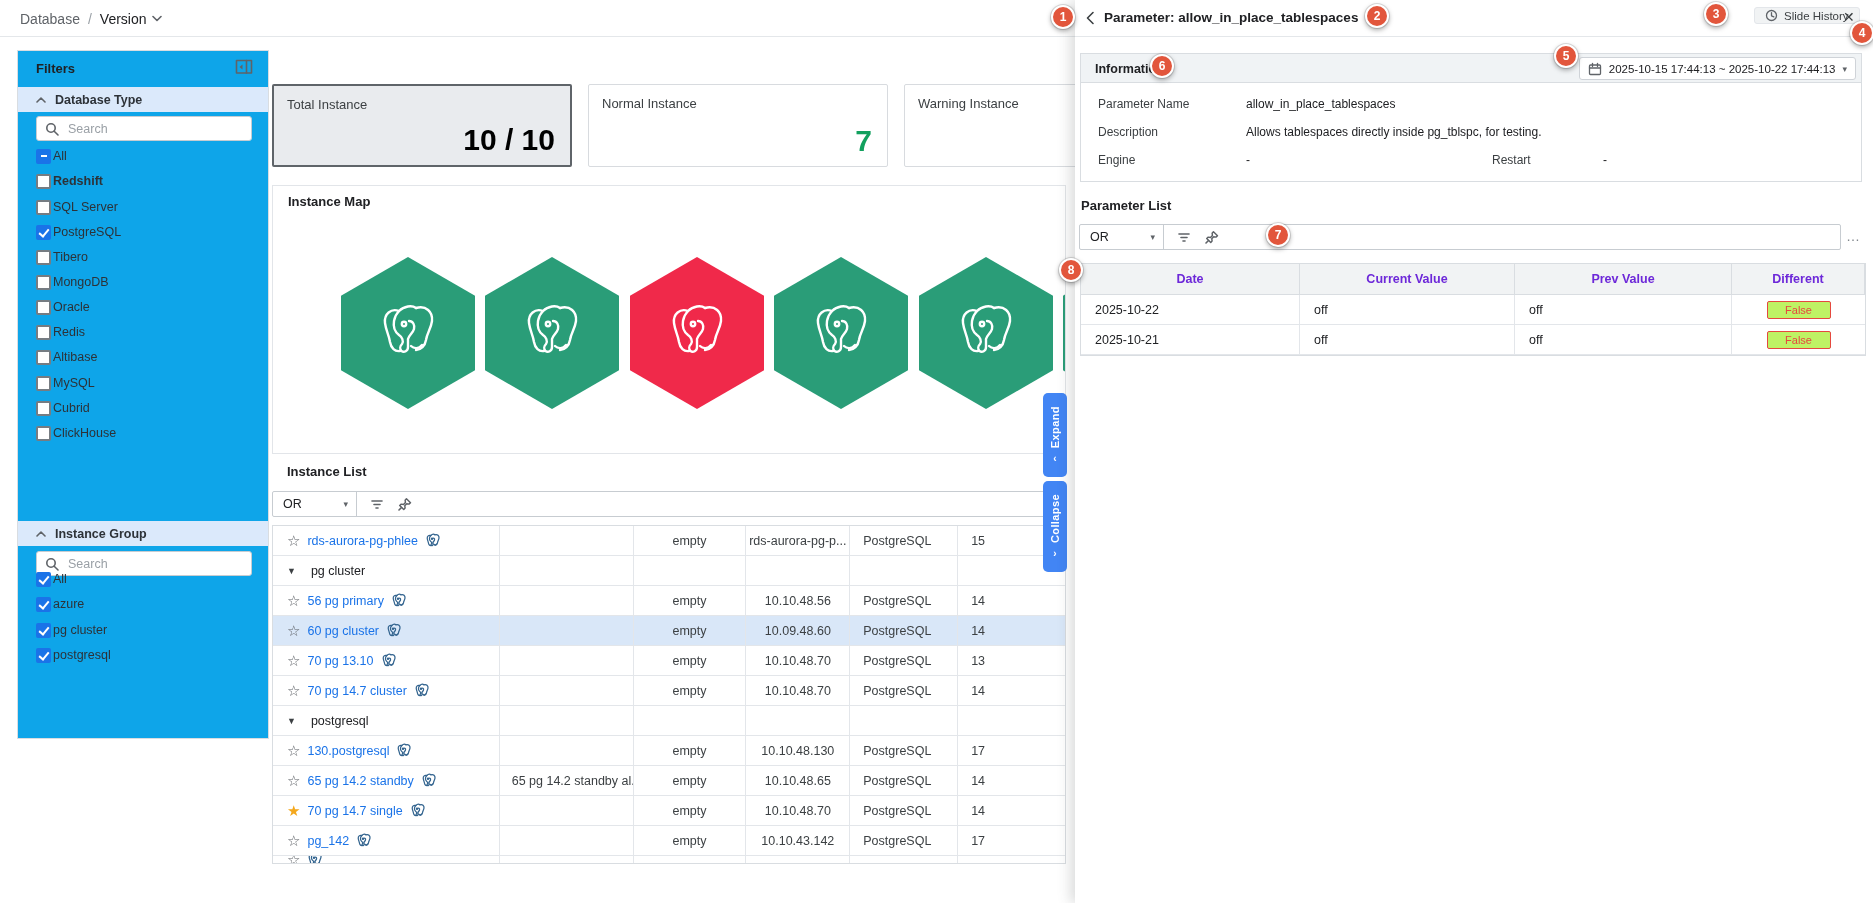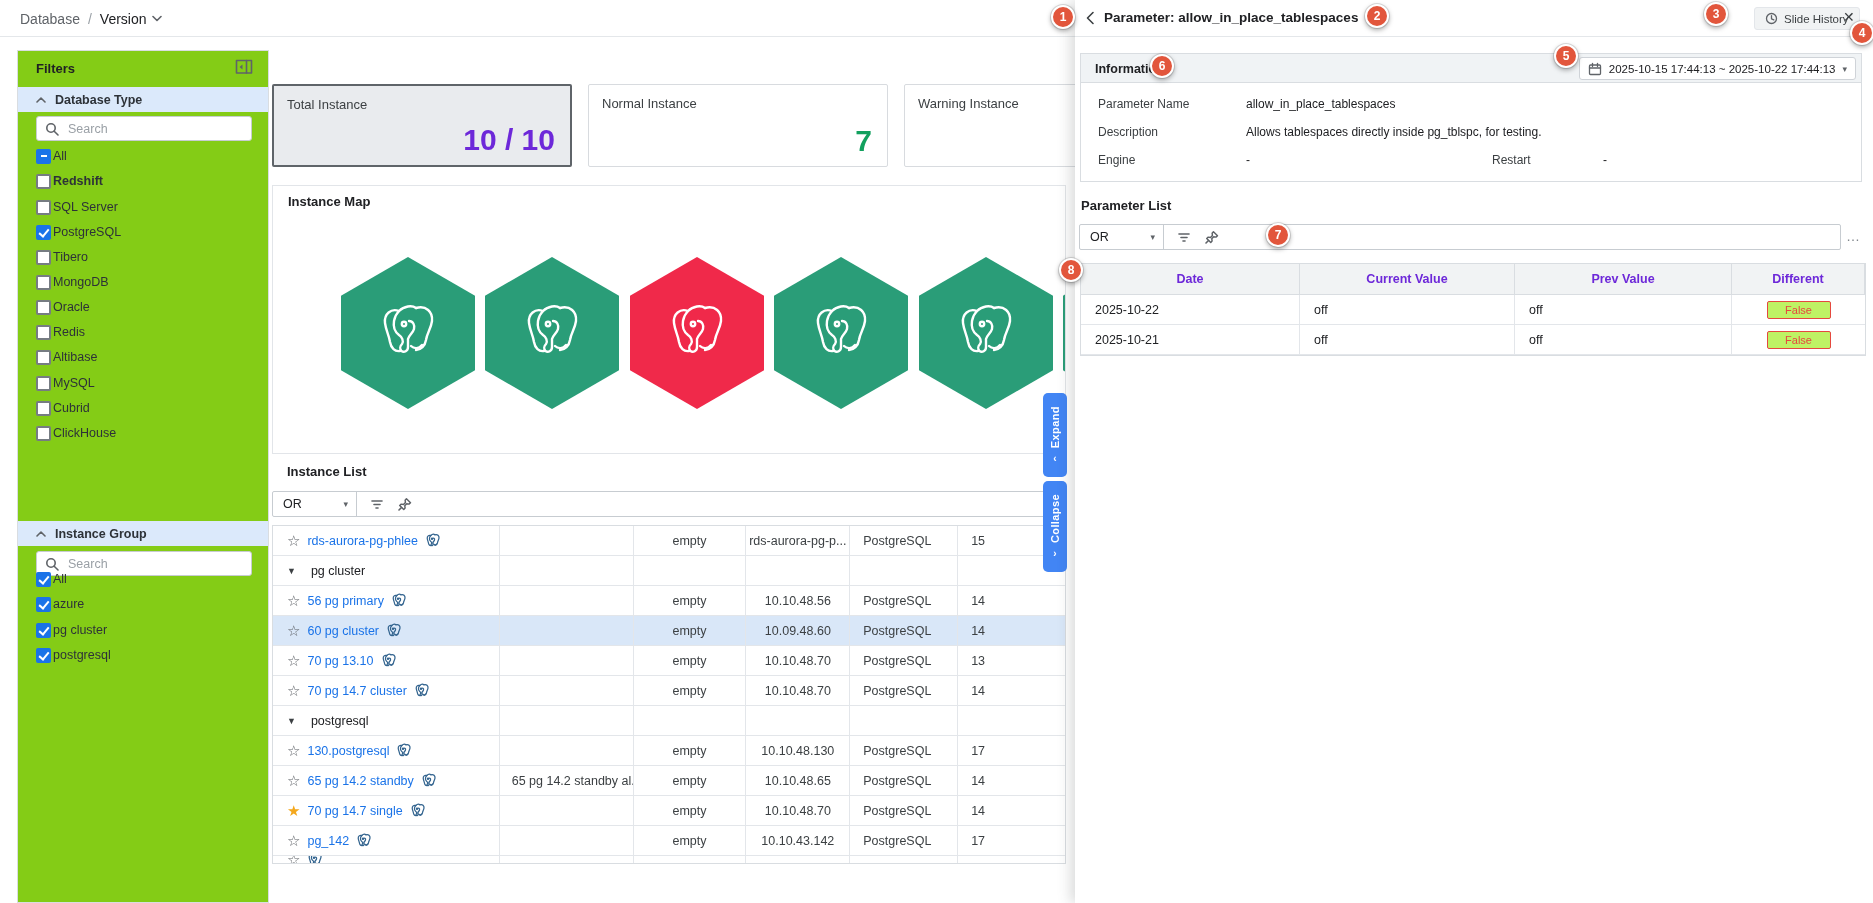--- a/index.html
+++ b/index.html
@@ -12,41 +12,41 @@
   svg{display:block;}
 
   
   .app-header{position:absolute;left:0;top:0;width:1873px;height:37px;background:#fff;border-bottom:1px solid #e4e7ea;z-index:3;}
   .breadcrumb{position:absolute;left:20px;top:0;height:37px;display:flex;align-items:center;gap:8px;font-size:14px;}
   .bc-parent{color:#5f6368;cursor:pointer;}
   .bc-sep{color:#9aa0a6;}
   .bc-current{color:#202124;font-weight:500;cursor:pointer;display:flex;align-items:center;gap:5px;}
 
   
-  .sidebar{position:absolute;left:17px;top:50px;width:252px;height:853px;background:#84cc16;border:1px solid #d9dde1;z-index:2;}
+  .sidebar{position:absolute;left:17px;top:50px;width:252px;height:689px;background:#0ea5e9;border:1px solid #d9dde1;z-index:2;}
   .sidebar-title{position:absolute;left:18px;top:10px;font-size:13px;font-weight:bold;color:#202124;}
   .sidebar-collapse{position:absolute;right:14px;top:8px;cursor:pointer;}
   .fsection-header{position:absolute;left:0;width:250px;height:25px;background:#dbe9fb;display:flex;align-items:center;gap:9px;padding-left:18px;cursor:pointer;}
   .fsection-header .hdr-label{font-size:12.5px;font-weight:bold;color:#2d3238;}
   .search-box{position:absolute;left:18px;width:216px;height:25px;border:1px solid #c7ccd1;border-radius:3px;background:#fff;display:flex;align-items:center;padding-left:8px;gap:7px;}
   .search-box input{border:none;outline:none;width:160px;font-size:12.5px;font-family:"Liberation Sans",sans-serif;color:#202124;background:transparent;}
   .search-box input::placeholder{color:#9aa0a6;}
   .cb-row{position:absolute;left:18px;height:20px;display:flex;align-items:center;gap:2px;cursor:pointer;}
   .cb{width:15px;height:15px;border:2px solid #767c82;border-radius:2px;background:#fff;position:relative;flex:0 0 auto;}
   .cb.checked{background:#1a73e8;border-color:#1a73e8;}
   .cb.checked::after{content:"";position:absolute;left:3.2px;top:0.4px;width:4px;height:8px;border:solid #fff;border-width:0 2px 2px 0;transform:rotate(40deg);}
   .cb.indeterminate{background:#1a73e8;border-color:#1a73e8;}
   .cb.indeterminate::after{content:"";position:absolute;left:2.5px;top:4.7px;width:6px;height:2px;background:#fff;}
   .cb-label{font-size:12.5px;color:#2d3238;}
 
   
   .card{position:absolute;top:84px;height:83px;width:300px;background:#fff;border:1px solid #d8dbdf;border-radius:2px;cursor:pointer;}
   .card.selected{background:#e9ebee;border:2px solid #5f6469;}
   .card-label{position:absolute;left:13px;top:11px;font-size:13px;color:#3c4043;}
-  .card-value{position:absolute;right:15px;bottom:8px;font-size:30px;font-weight:bold;color:#6d28d9;}
+  .card-value{position:absolute;right:15px;bottom:8px;font-size:30px;font-weight:bold;color:#000000;}
   .card-value.green{color:#12a05e;}
 
   
   .map-panel{position:absolute;left:272px;top:185px;width:794px;height:269px;border:1px solid #e2e5e9;background:#fff;overflow:hidden;}
   .map-title{position:absolute;left:15px;top:8px;font-size:13px;font-weight:bold;color:#202124;}
   .hex{position:absolute;top:71px;width:134px;height:152px;clip-path:polygon(50% 0,100% 25.5%,100% 74.5%,50% 100%,0 74.5%,0 25.5%);display:flex;align-items:center;justify-content:center;cursor:pointer;}
   .hex.normal{background:#2a9d78;}
   .hex.warning{background:#f0294a;}
   .hex svg{width:64px;height:64px;stroke:#fff;fill:none;stroke-width:2.4;}
 
@@ -88,21 +88,21 @@
   .vbtn .vlabel{writing-mode:vertical-rl;transform:rotate(180deg);font-size:11px;font-weight:bold;letter-spacing:.4px;}
   .vbtn .vchev{font-size:10px;font-weight:bold;}
   .vbtn.expand{top:393px;height:84px;}
   .vbtn.collapse{top:481px;height:91px;}
 
   
   .panel{position:absolute;left:1075px;top:0;width:798px;height:903px;background:#fff;box-shadow:-5px 0 12px rgba(60,64,67,.18);z-index:5;}
   .panel-header{position:absolute;left:0;top:0;width:100%;height:37px;border-bottom:1px solid #e4e7ea;background:#fff;}
   .panel-back{position:absolute;left:11px;top:11px;cursor:pointer;}
   .panel-title{position:absolute;left:29px;top:10px;font-size:13.5px;font-weight:bold;color:#202124;}
-  .slide-history-btn{position:absolute;left:679px;top:7px;height:23px;background:#f1f3f4;border:1px solid #e3e6ea;border-radius:3px;display:flex;align-items:center;gap:6px;padding:0 10px;font-size:11.5px;color:#3c4043;cursor:pointer;}
+  .slide-history-btn{position:absolute;left:679px;top:7px;height:17px;background:#f1f3f4;border:1px solid #e3e6ea;border-radius:3px;display:flex;align-items:center;gap:6px;padding:0 10px;font-size:11.5px;color:#3c4043;cursor:pointer;}
   .panel-close{position:absolute;left:768px;top:9px;font-size:14px;color:#3c4043;cursor:pointer;}
   .panel-close::before{content:"\2715";}
 
   .info-box{position:absolute;left:5px;top:53px;width:782px;height:129px;border:1px solid #d9dde1;background:#fff;}
   .info-header{position:absolute;left:0;top:0;width:100%;height:29px;background:#f0f3f5;border-bottom:1px solid #d9dde1;}
   .info-title{position:absolute;left:14px;top:8px;font-size:12.5px;font-weight:bold;color:#202124;}
   .date-range{position:absolute;right:5px;top:3px;height:23px;border:1px solid #cfd3d8;border-radius:3px;background:#fff;display:flex;align-items:center;gap:7px;padding:0 8px;cursor:pointer;}
   .date-range .dr-text{font-size:11.5px;color:#202124;}
   .date-range .caret{color:#5f6368;font-size:9px;}
   .f-label{position:absolute;font-size:12px;color:#3c4043;}

